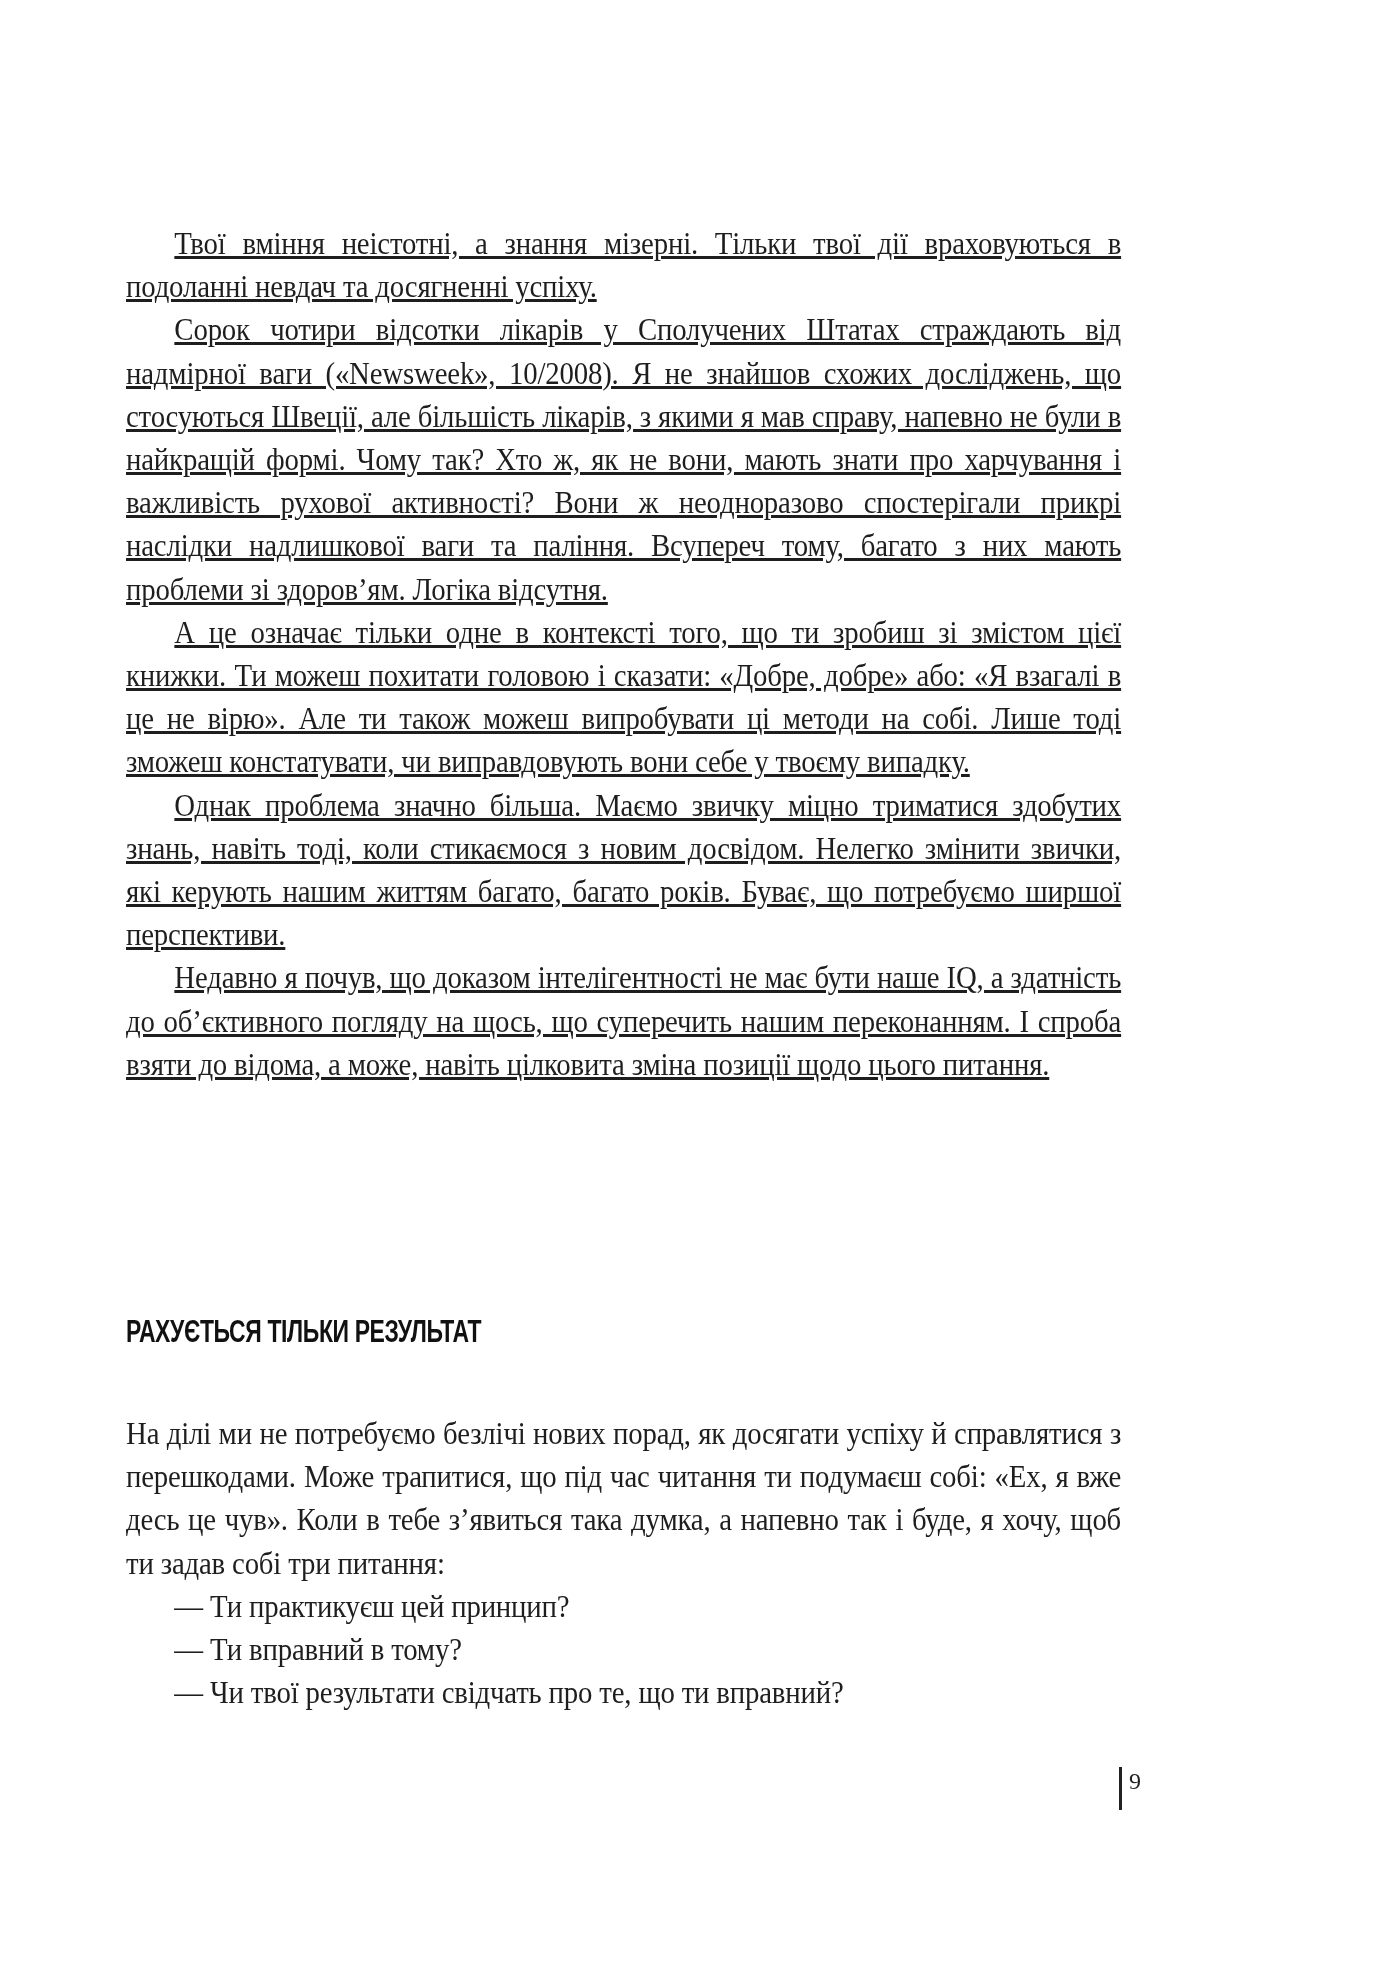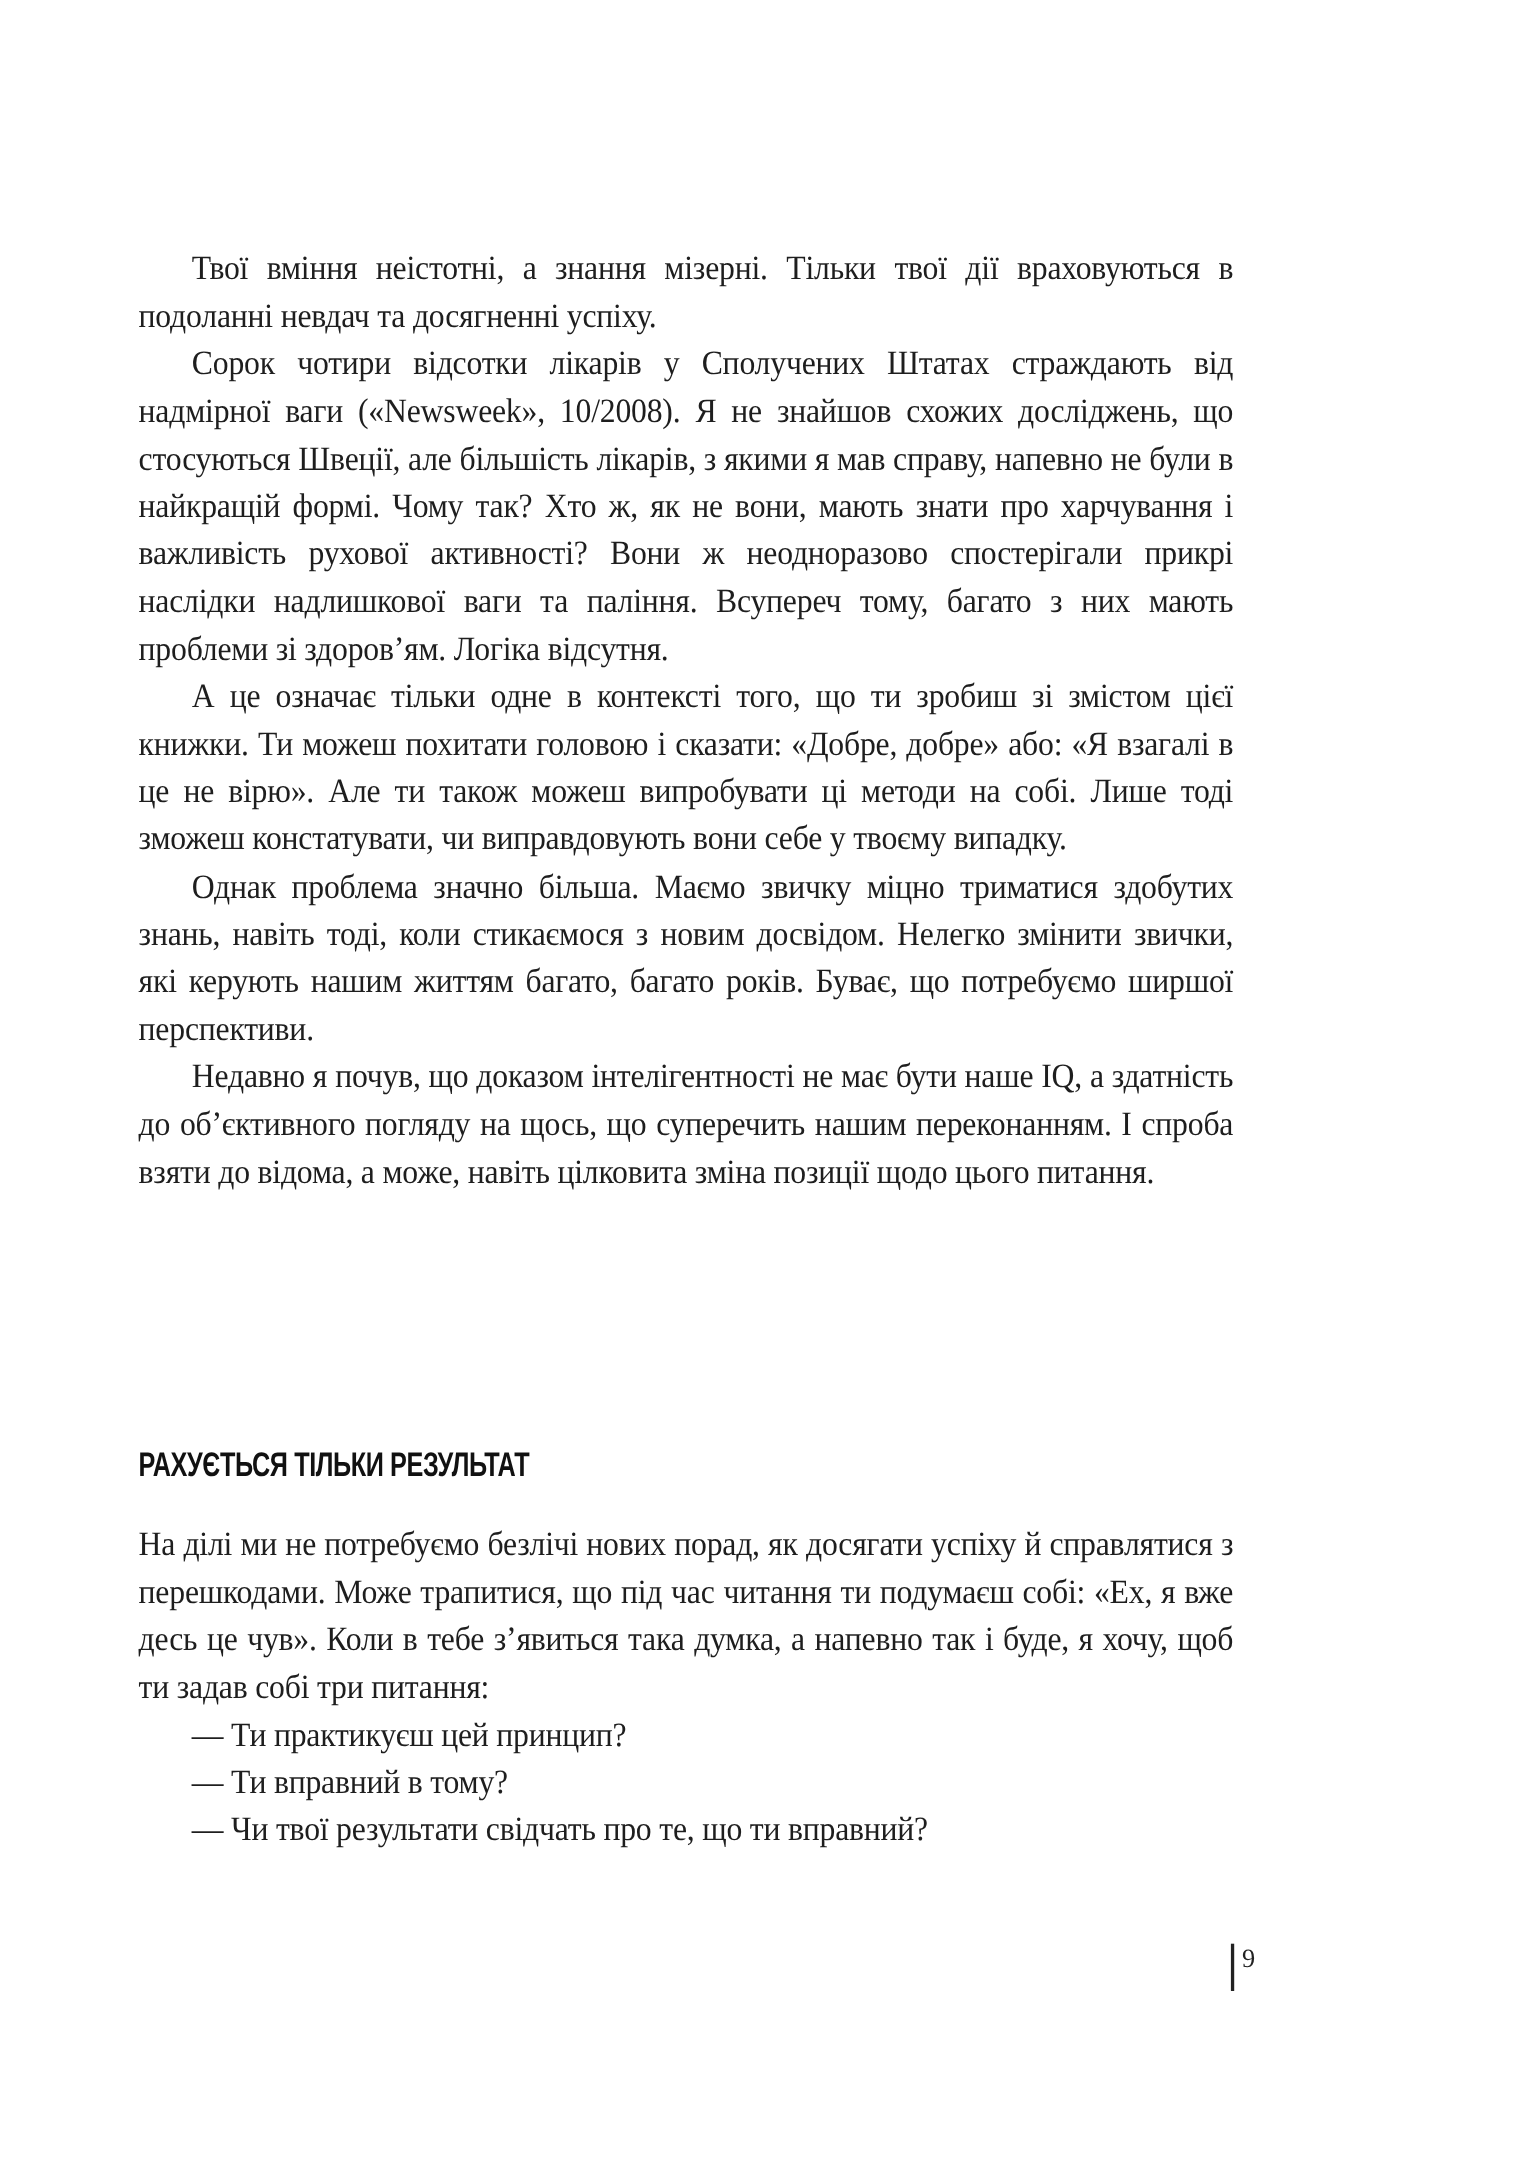--- a/index.html
+++ b/index.html
@@ -12,20 +12,21 @@
       height: 1969px;
       position: relative;
       overflow: hidden;
       color: #1e1e1e;
     }
     .page {
       position: absolute;
       left: 126px;
       top: 222px;
       width: 995px;
+      text-decoration: underline;
     }
     .body-text {
       font-family: "Liberation Serif", "DejaVu Serif", serif;
       font-size: 31px;
       line-height: 43.2px;
       letter-spacing: -0.2px;
       text-align: justify;
       margin: 0;
       transform: scaleX(0.93);
       transform-origin: left top;
@@ -49,21 +50,21 @@
       position: absolute;
       left: 126px;
       top: 1312px;
       transform: scaleX(0.74);
       transform-origin: left top;
       color: #111;
     }
     .section2 {
       position: absolute;
       left: 126px;
-      top: 1382px;
+      top: 1412px;
       width: 995px;
     }
     .list {
       margin: 0;
       padding: 0;
       list-style: none;
     }
     .list li {
       margin: 0;
       padding-left: 52px;

